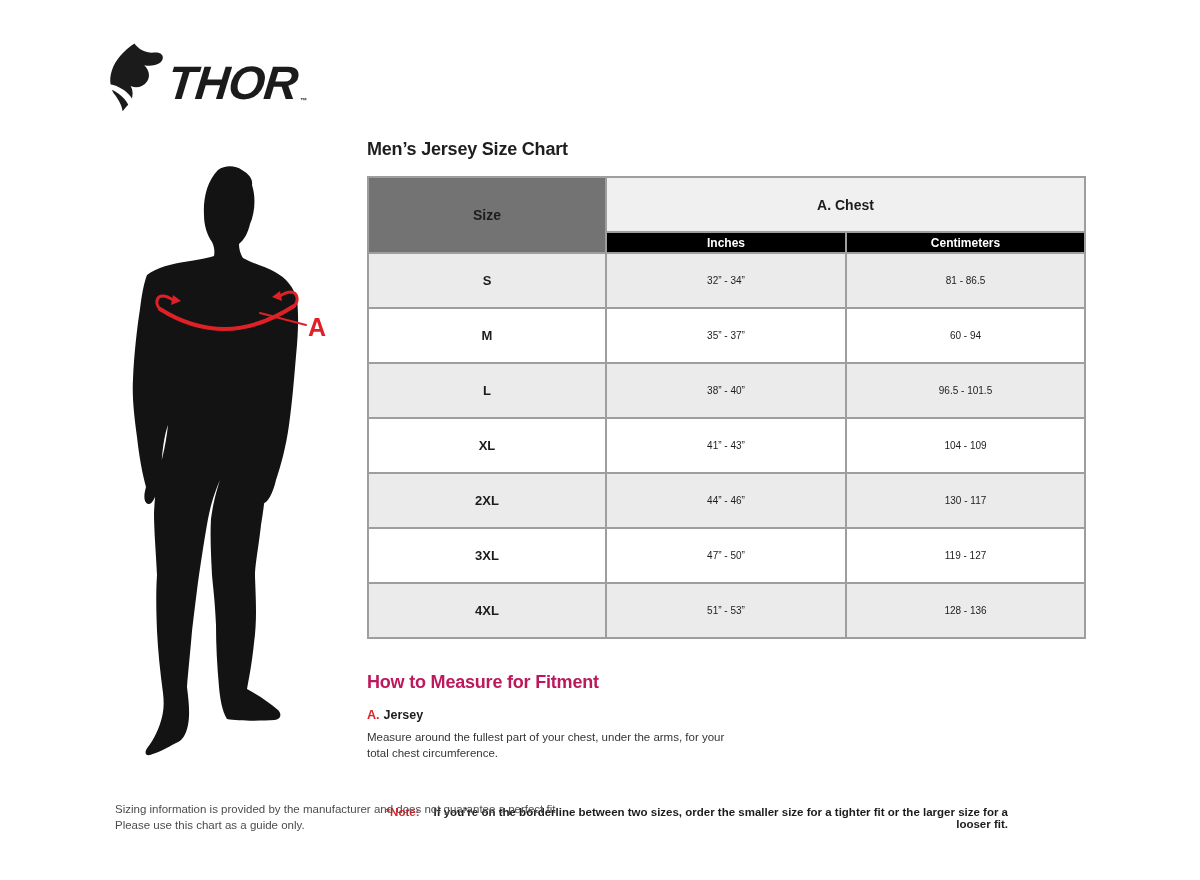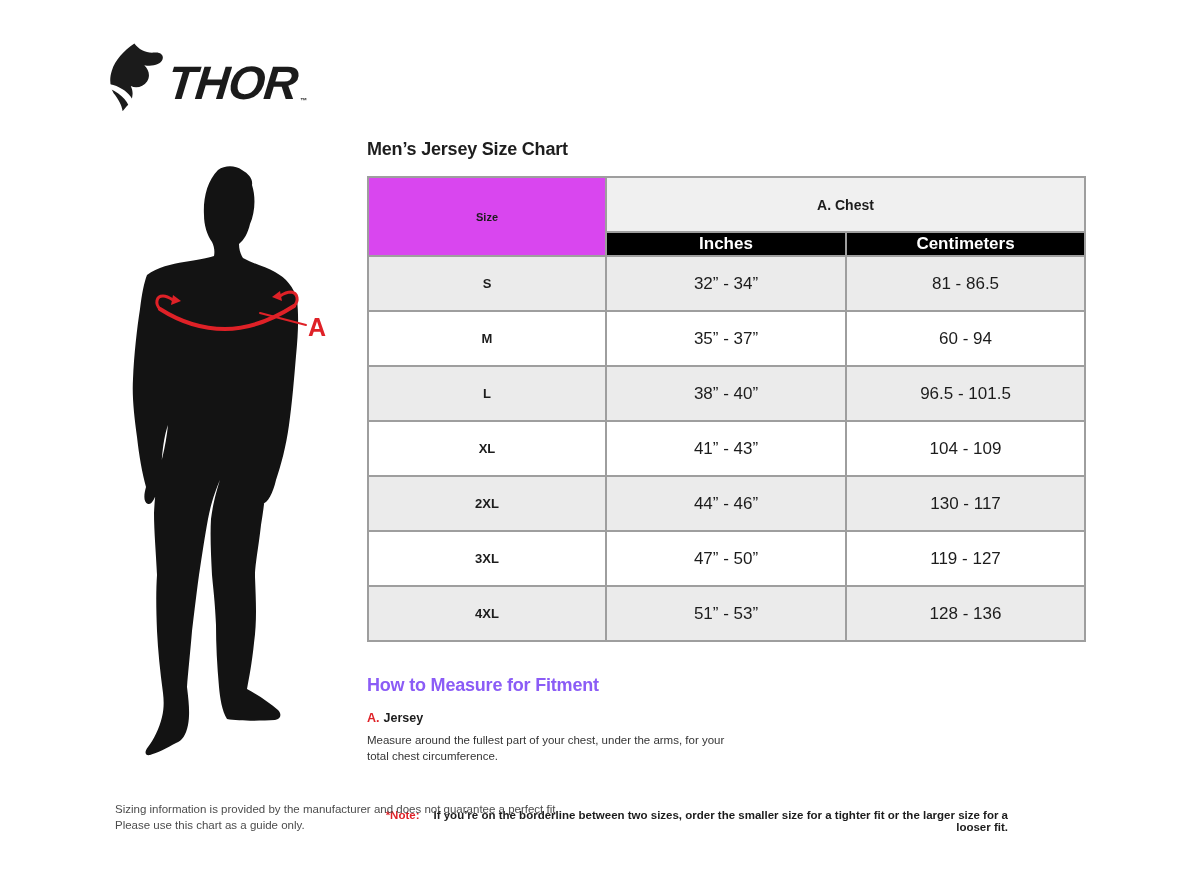--- a/index.html
+++ b/index.html
@@ -15,28 +15,28 @@
 
   
   .figure{position:absolute;left:112px;top:163px;width:245px;height:605px;}
 
   
   .main{position:absolute;left:367px;top:139px;width:641px;}
   h1.title{margin:0;font-size:18px;font-weight:bold;color:#1e1e1e;letter-spacing:-0.2px;line-height:21px;}
 
   table.size-chart{border-collapse:collapse;table-layout:fixed;width:717px;margin-top:16px;}
   table.size-chart td{border:2px solid #9e9e9e;text-align:center;vertical-align:middle;}
-  td.size-head{background:#d946ef;font-weight:bold;font-size:11px;}
+  td.size-head{background:#737373;font-weight:bold;font-size:14px;}
   td.group-head{background:#f0f0f0;font-weight:bold;font-size:14px;height:51px;}
-  tr.unit-row td{background:#000;color:#fff;font-weight:bold;font-size:17px;height:17px;padding:1px 12px;}
-  tr.data-row td{height:51px;font-size:17px;}
+  tr.unit-row td{background:#000;color:#fff;font-weight:bold;font-size:12px;height:17px;padding:1px 12px;}
+  tr.data-row td{height:51px;font-size:10px;}
   tr.data-row td.size-cell{font-weight:bold;font-size:13px;}
   tr.data-row.alt td{background:#ebebeb;}
 
-  h2.measure-heading{margin:33px 0 0 0;font-size:18px;font-weight:bold;color:#8b5cf6;
+  h2.measure-heading{margin:33px 0 0 0;font-size:18px;font-weight:bold;color:#be185d;
                      letter-spacing:-0.2px;line-height:21px;}
   .measure-item{margin-top:15px;}
   .measure-label{font-size:12.5px;font-weight:bold;line-height:15px;}
   .measure-key{color:#df2127;margin-right:4px;}
   .measure-desc{margin-top:6px;width:368px;font-size:11.5px;line-height:16px;color:#353535;}
 
   .note{margin-top:45px;font-size:11.5px;font-weight:bold;color:#1c1c1c;text-align:right;}
   .note-prefix{color:#df2127;margin-right:14px;}
 
   

